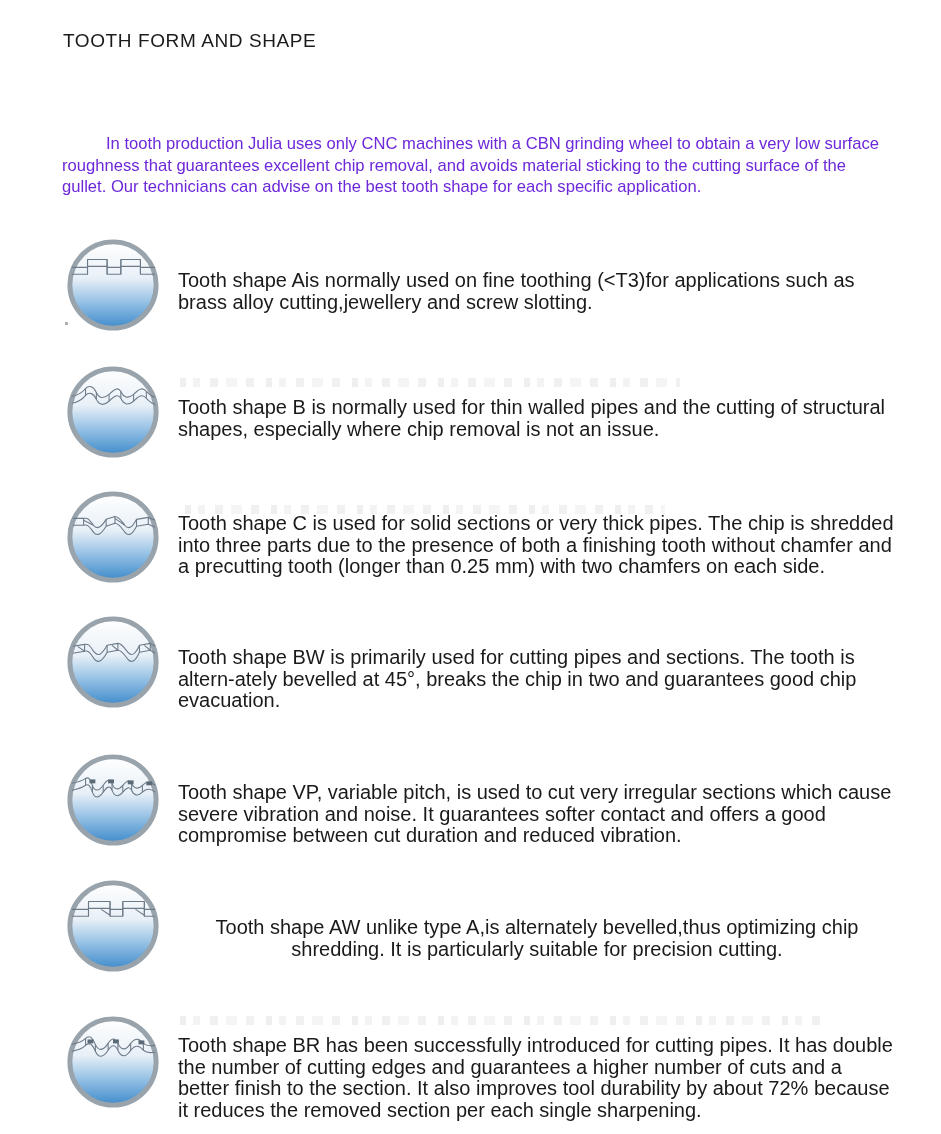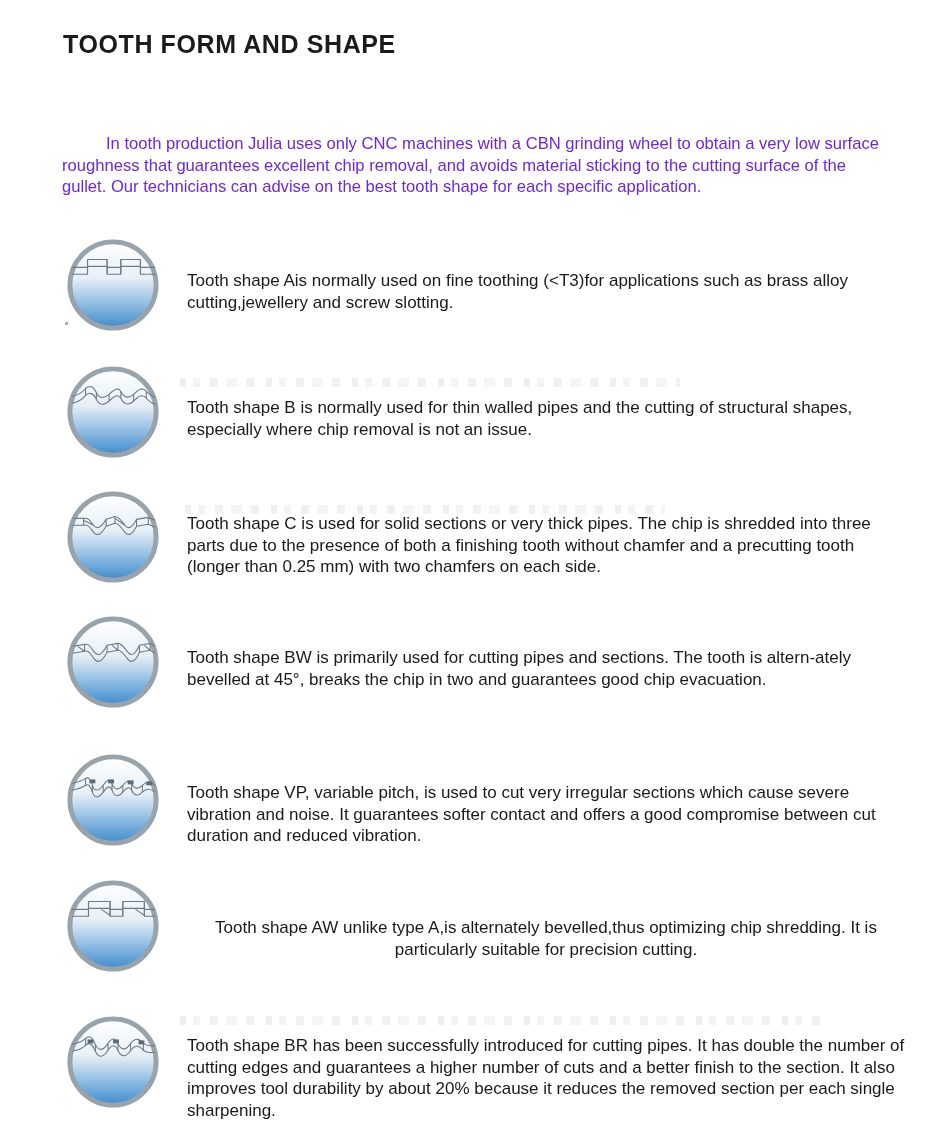--- a/index.html
+++ b/index.html
@@ -18,25 +18,25 @@
   .page {
     position: absolute;
     left: 0; top: 0;
     width: 941px;
     height: 1134px;
   }
   .page-title {
     position: absolute;
     left: 63px;
     top: 30px;
-    font-size: 25px;
+    font-size: 19px;
     letter-spacing: 0.6px;
     color: #1b1b1b;
     white-space: nowrap;
-    font-weight: 700;
+    font-weight: 400;
     text-align: right;
   }
   .intro {
     position: absolute;
     left: 62px;
     top: 133px;
     width: 832px;
     font-size: 16.6px;
     line-height: 21.5px;
     text-indent: 44px;
@@ -54,23 +54,23 @@
     width: 98px;
     height: 98px;
   }
   .tooth-icon {
     display: block;
     width: 98px;
     height: 98px;
   }
   .shape-text {
     position: absolute;
-    left: 187px;
+    left: 178px;
     width: 718px;
-    font-size: 17px;
+    font-size: 20px;
     line-height: 21.5px;
     color: #1a1a1a;
   }
   
   .ghost {
     position: absolute;
     height: 9px;
     background: linear-gradient(90deg,
         rgba(120,120,120,0.14) 0 6px, rgba(255,255,255,0) 6px 13px,
         rgba(120,120,120,0.10) 13px 20px, rgba(255,255,255,0) 20px 30px,
@@ -266,16 +266,16 @@
         <g fill="none" stroke="#6d7b88" stroke-width="1.1" stroke-linejoin="round">
           <path d="M8 32 C14 31 18 30 22 26 C26 22 29 25 32 32 C35 39 40 39 45 31 C49 25 52 25 55 31 C58 38 63 39 68 31 C73 25 77 26 81 31 C86 35 89 33 93 33"></path>
           <path d="M8 39 C14 38 18 37 22 33 C26 29 29 32 32 39 C35 46 40 46 45 38 C49 32 52 32 55 38 C58 45 63 46 68 38 C73 32 77 33 81 38 C86 42 89 40 93 40"></path>
           <path d="M22 26 L22 33 M32 32 L32 39 M45 31 L45 38 M55 31 L55 38 M68 31 L68 39 M81 31 L81 38"></path>
           <rect x="24" y="27" width="6" height="4" fill="#5b6a77" stroke="none"></rect>
           <rect x="50" y="27" width="6" height="4" fill="#5b6a77" stroke="none"></rect>
           <rect x="76" y="28" width="6" height="4" fill="#5b6a77" stroke="none"></rect>
         </g>
       </svg>
     </div>
-    <div class="shape-text" style="top:22px;">Tooth shape BR has been successfully introduced for cutting pipes. It has double the number of cutting edges and guarantees a higher number of cuts and a better finish to the section. It also improves tool durability by about 20% because it reduces the removed section per each single sharpening.</div>
+    <div class="shape-text" style="top:22px;">Tooth shape BR has been successfully introduced for cutting pipes. It has double the number of cutting edges and guarantees a higher number of cuts and a better finish to the section. It also improves tool durability by about 72% because it reduces the removed section per each single sharpening.</div>
   </div>
 
 </div>
 
 </body></html>

